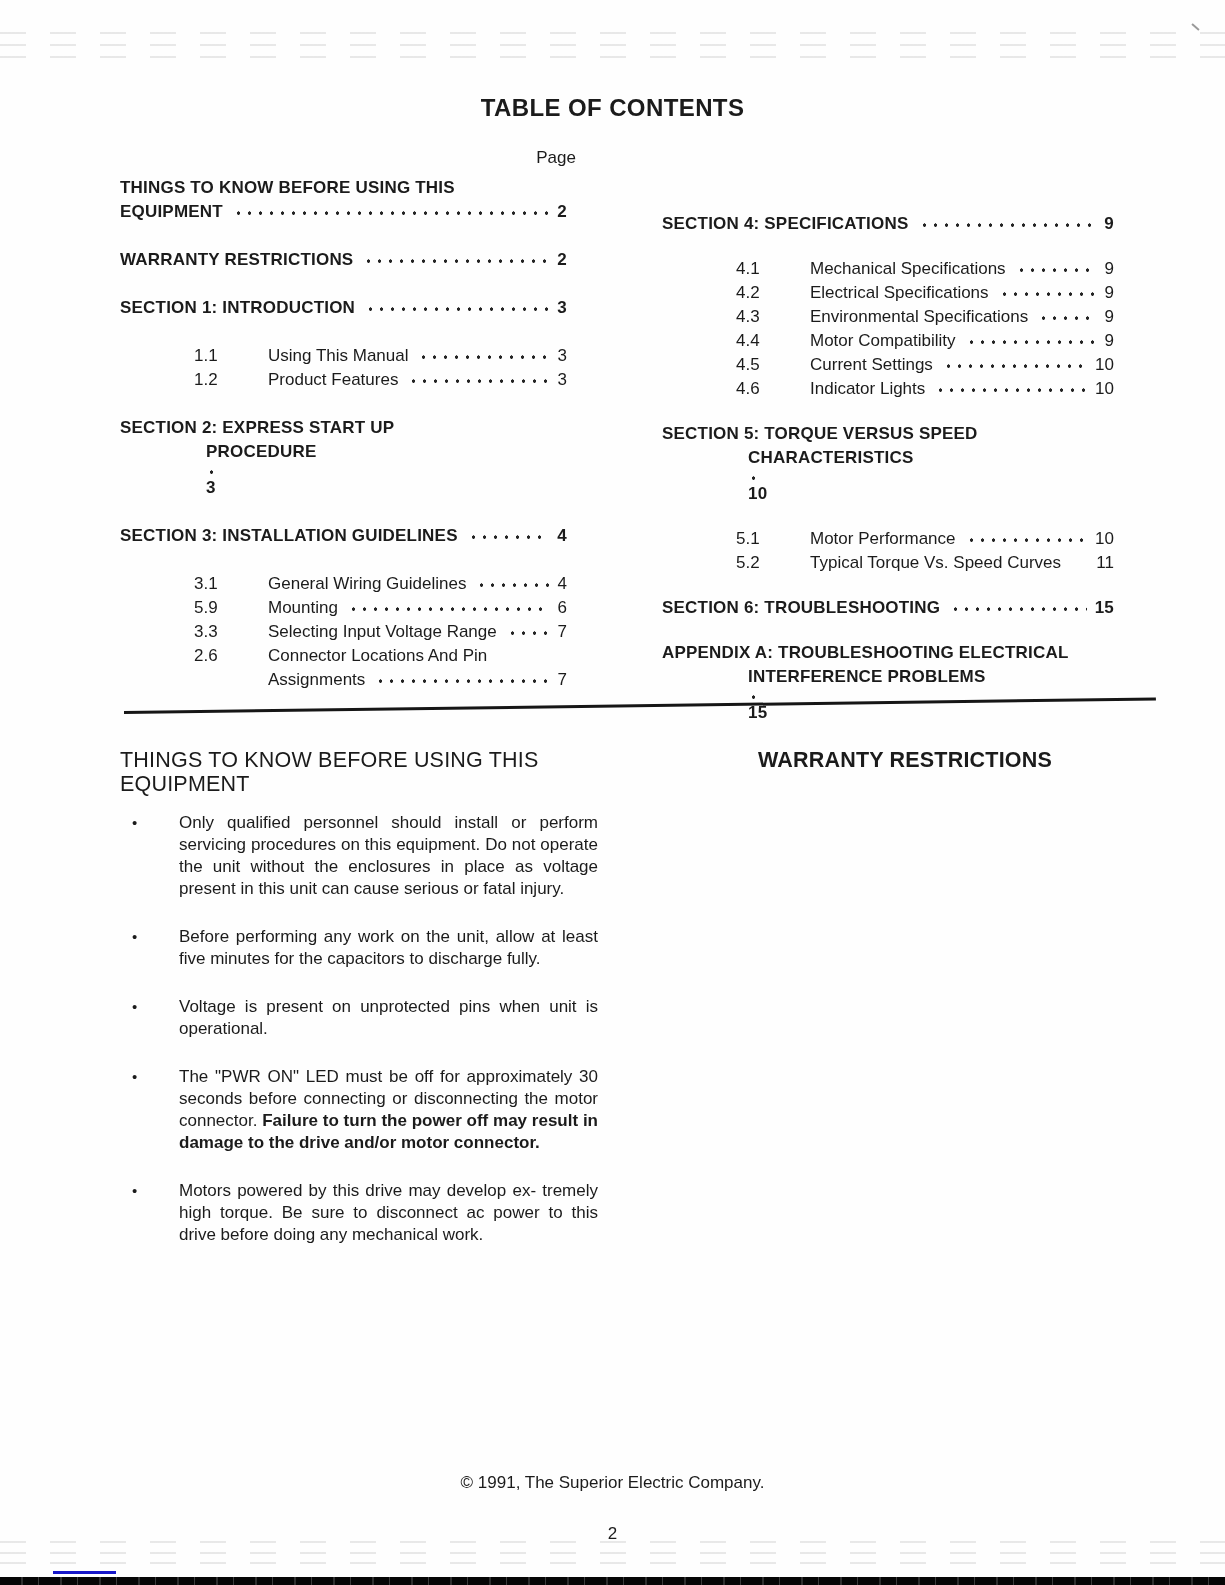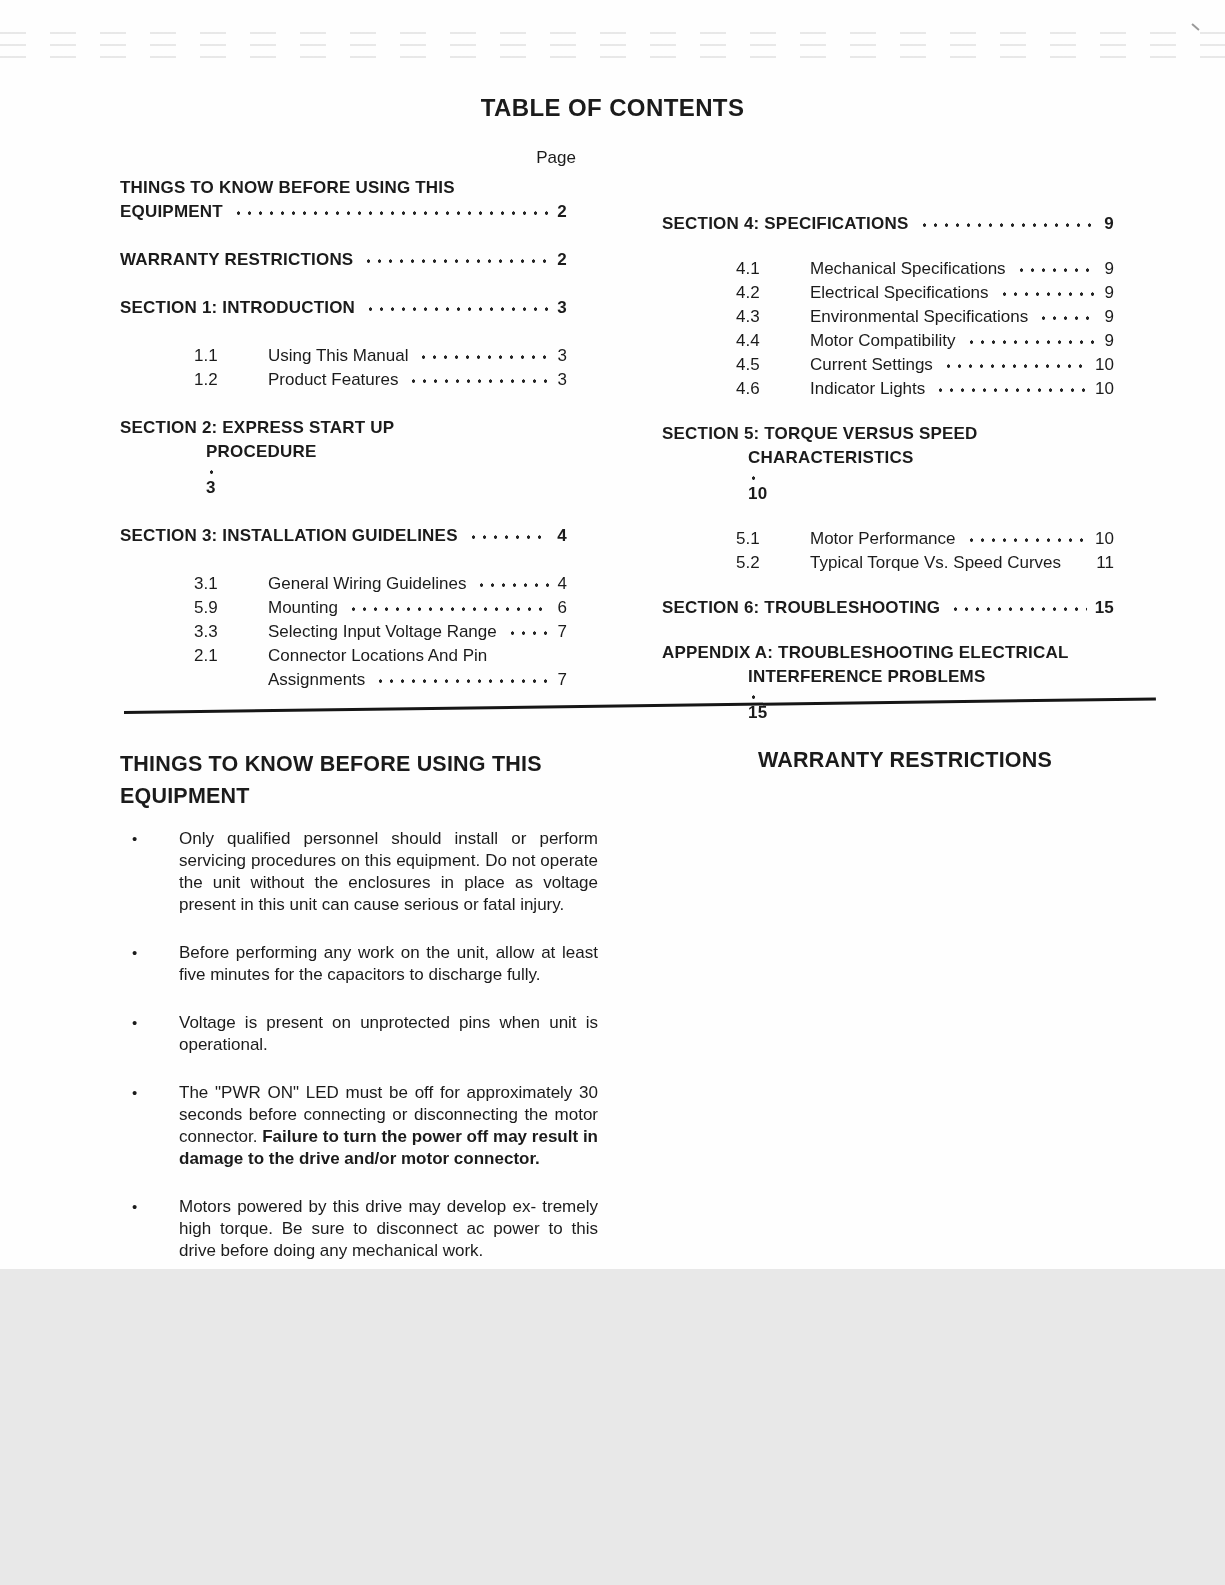--- a/index.html
+++ b/index.html
@@ -1,16 +1,16 @@
 <!DOCTYPE html>
 <html><head>
 <meta charset="utf-8">
 <style>
   html,body{margin:0;padding:0;background:#e8e8e8;}
-  .page{position:relative;width:1225px;height:1269px;background:#fefefe;
+  .page{position:relative;width:1225px;height:1585px;background:#fefefe;
         font-family:"Liberation Sans","DejaVu Sans",sans-serif;color:#1b1b1b;overflow:hidden;}
   .title{position:absolute;top:94px;left:0;width:100%;text-align:center;
          font-size:24px;font-weight:700;letter-spacing:.4px;}
   .page-label{position:absolute;top:148px;left:511px;width:90px;text-align:center;font-size:17px;}
   .toc-col{position:absolute;font-size:17px;line-height:24px;}
   .toc-left{left:120px;top:176px;width:447px;}
   .toc-right{left:662px;top:168px;width:452px;margin-top:44px;}
   .toc-left .toc-block{margin-bottom:24px;}
   .toc-right .toc-block{margin-bottom:21px;}
   .toc-row{display:flex;align-items:baseline;}
@@ -20,21 +20,21 @@
   .num{flex:0 0 74px;margin-left:74px;}
   .label{white-space:pre-wrap;}
   .leader{flex:1 1 12px;min-width:10px;height:14px;margin:0 8px 0 10px;align-self:baseline;
           background-image:radial-gradient(circle at 50% 72%, #242424 1.5px, rgba(0,0,0,0) 1.9px);
           background-size:11px 14px;background-repeat:repeat-x;background-position:left bottom;}
   .leader.noleader{background:none;}
   .pg{white-space:nowrap;}
   .divider{position:absolute;left:124px;top:711px;width:1032px;height:3px;background:#161616;
            transform:rotate(-0.75deg);transform-origin:left center;}
   .things{position:absolute;left:120px;top:748px;width:478px;}
-  .things h2{font-size:21.5px;font-weight:700;line-height:32px;margin:0 0 16px 0;letter-spacing:.2px;}
+  .things h2{font-size:21.5px;font-weight:400;line-height:24px;margin:0 0 16px 0;letter-spacing:.2px;}
   .bullet{display:flex;margin-bottom:26px;font-size:17px;line-height:22px;}
   .bullet .dot{flex:0 0 47px;padding-left:12px;font-size:15px;}
   .bullet .btext{flex:1;text-align:justify;}
   .warranty{position:absolute;left:666px;top:748px;width:478px;}
   .warranty h2{text-align:center;font-size:21.5px;font-weight:700;margin:0 0 28px 0;letter-spacing:.2px;}
   .warranty p{font-size:17px;line-height:22px;text-align:justify;margin:0 0 26px 0;}
   .b{font-weight:700;}
   .copyright{position:absolute;top:1473px;left:0;width:100%;text-align:center;font-size:17px;}
   .page-num{position:absolute;top:1524px;left:0;width:100%;text-align:center;font-size:17px;}
   .faint{position:absolute;left:0;width:100%;height:2px;
@@ -126,21 +126,21 @@
           <span class="leader"></span>
           <span class="pg">6</span>
         </div>
         <div class="toc-row sub">
           <span class="num">3.3</span>
           <span class="label">Selecting Input Voltage Range</span>
           <span class="leader"></span>
           <span class="pg">7</span>
         </div>
         <div class="toc-row sub">
-          <span class="num">2.1</span>
+          <span class="num">2.6</span>
           <span class="label">Connector Locations And Pin</span>
         </div>
         <div class="toc-row sub-cont">
           <span class="label">Assignments</span>
           <span class="leader"></span>
           <span class="pg">7</span>
         </div>
       </div>
     </div>
   <div class="toc-col toc-right">
@@ -257,20 +257,21 @@
           <span class="dot">•</span>
           <div class="btext"><span>Motors powered by this drive may develop ex- tremely high torque. Be sure to disconnect ac power to this drive before doing any mechanical work.</span></div>
         </div>
       </div>
   </div>
 
   <div class="warranty">
     <h2>WARRANTY RESTRICTIONS</h2>
   </div>
 
+  <div class="copyright">© 1991, The Superior Electric Company.</div>
   <div class="page-num">2</div>
 
   <div class="faint" style="top:1541px"></div>
   <div class="faint" style="top:1552px"></div>
   <div class="faint" style="top:1562px"></div>
   <div class="blue-line" style="background: rgb(23, 23, 201);"></div>
   <div class="edge-bar"></div>
 
 </div>
 

